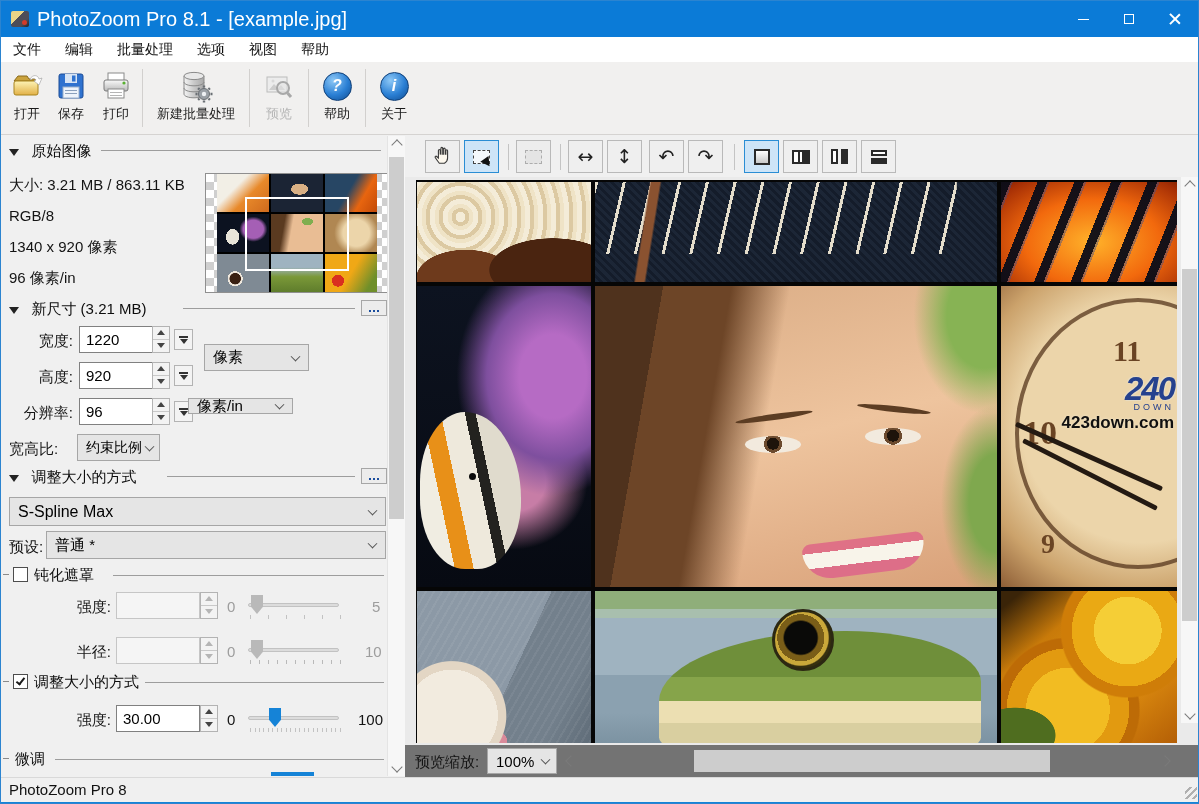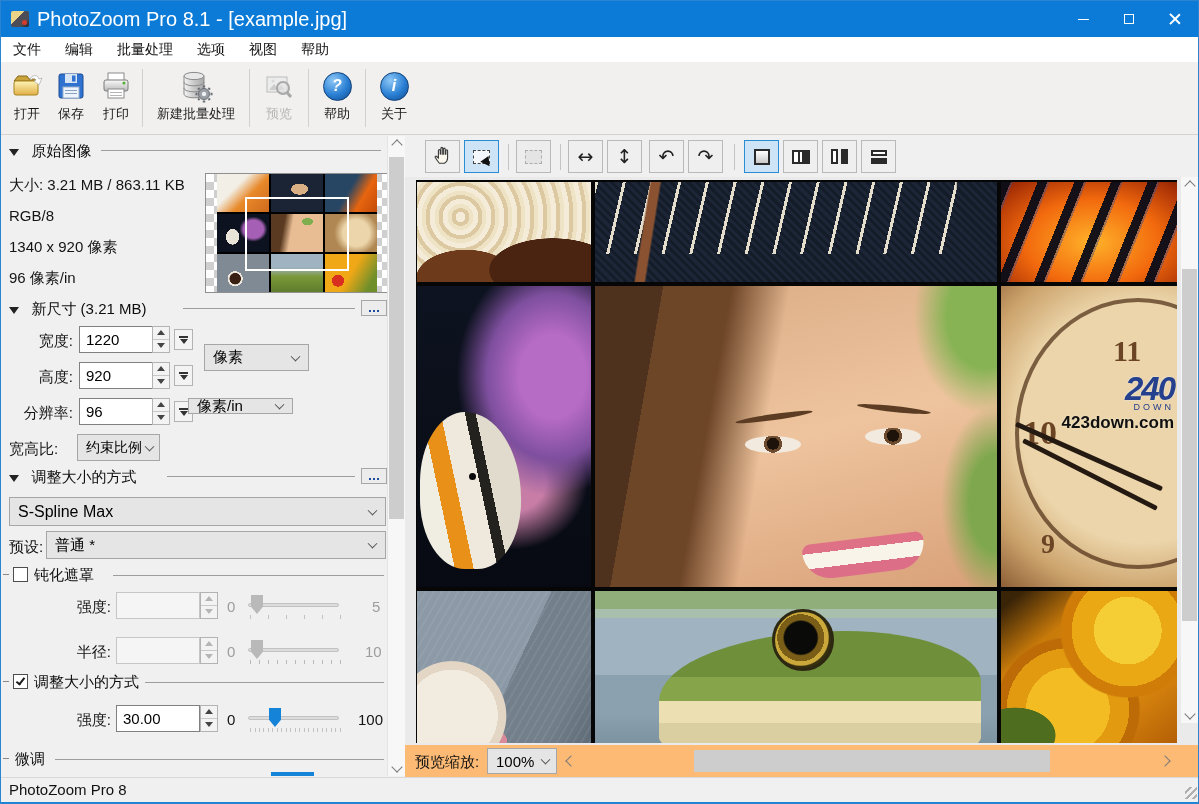--- a/index.html
+++ b/index.html
@@ -199,21 +199,21 @@
       background:radial-gradient(circle at 46% 46%,#0a0a08 0 38%,#7a5e18 42% 55%,#caa83a 55% 64%,#37300f 67%); }
   .t-fruit { background:
       radial-gradient(80px 55px at 8% 95%,#4f6d1f 0 50%,rgba(0,0,0,0) 51%),
       radial-gradient(circle at 72% 26%,#f5ce36 0 20%,#eaa914 20% 33%,#cf7d08 33% 39%,rgba(0,0,0,0) 40%),
       radial-gradient(circle at 38% 78%,#f2bc22 0 26%,#e29a10 26% 38%,#bd6b06 38% 44%,rgba(0,0,0,0) 45%),
       linear-gradient(140deg,#3a2408 0 6%,#c87a0a 28%,#e89812 60%,#b45f06); }
 
   .pv-sb { position:absolute; left:1180px; top:176px; width:17px; height:546px; background:#f7f7f7; }
   .pv-thumb { position:absolute; left:1181px; top:268px; width:15px; height:352px; background:#cdcdcd; }
 
-  .pbottom { position:absolute; left:404px; top:744px; width:795px; height:32px; background:#fdba74; }
+  .pbottom { position:absolute; left:404px; top:744px; width:795px; height:32px; background:#737373; }
   .pz-label { position:absolute; left:10px; top:8px; font-size:15px; color:#141414; }
   .pz-combo { left:82px; top:3px; width:70px; height:26px; background:#e5e5e5; }
   .h-thumb { position:absolute; left:289px; top:5px; width:356px; height:22px; background:#cdcdcd; }
 
   
   .statusbar { position:absolute; left:0; top:776px; width:1199px; height:25px; background:#f0f0f0;
                border-top:1px solid #d9d9d9; font-size:15px; color:#111; }
   .status-text { position:absolute; left:8px; top:3px; }
   .grip { position:absolute; right:3px; bottom:3px; width:12px; height:12px;
           background:repeating-linear-gradient(135deg,rgba(0,0,0,0) 0 3px,#b0b0b0 3px 5px); }

